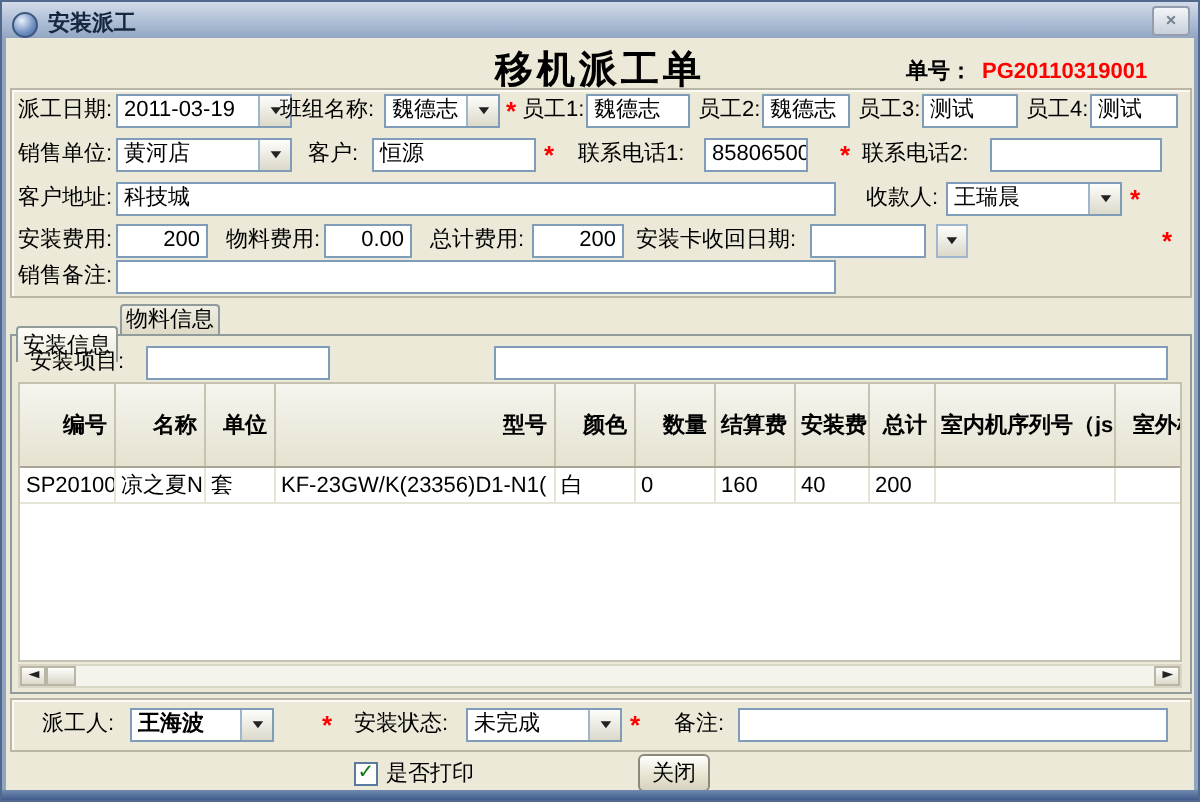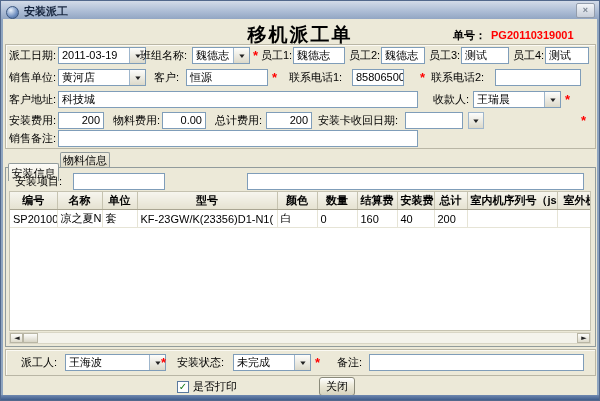--- a/index.html
+++ b/index.html
@@ -50,21 +50,21 @@
     background:linear-gradient(#fdfcf8,#ece9d8);}
   .tab.inactive{left:59px;top:151px;width:50px;height:16px;line-height:15px;z-index:1;
     background:linear-gradient(#f0eee2,#ddd9c6);}
   .tabpanel{position:absolute;left:4px;top:166px;width:591px;height:180px;
     border:1px solid #919b9c;background:#ece9d8;box-sizing:border-box;z-index:2;}
   .tablewrap{position:absolute;left:8px;top:190px;width:582px;height:140px;background:#fff;
     border:1px solid #c5c2b0;overflow:hidden;box-sizing:border-box;z-index:4;}
   table{border-collapse:collapse;table-layout:fixed;width:637px;}
   th{height:17px;background:linear-gradient(#f6f5ee,#e5e2d1);
     border-right:1px solid #c6c3b0;border-bottom:1px solid #a9a592;
-    font-size:11px;font-weight:bold;text-align:center;padding:0 3px;overflow:hidden;white-space:nowrap;}
+    font-size:11px;font-weight:bold;text-align:right;padding:12px 3px;overflow:hidden;white-space:nowrap;}
   td{height:17px;border-right:1px solid #e6e4d6;border-bottom:1px solid #e6e4d6;
     font-size:11px;padding:0 3px;white-space:nowrap;overflow:hidden;color:#000;}
   .hscroll{position:absolute;left:8px;top:331px;width:582px;height:12px;background:#f4f3ec;
     border:1px solid #d9d6c6;box-sizing:border-box;z-index:5;}
   .sbtn{position:absolute;top:0;width:13px;height:10px;background:linear-gradient(#fdfdfb,#dedbcc);
     border:1px solid #b9b6a5;box-sizing:border-box;display:flex;align-items:center;justify-content:center;
     font-size:6px;color:#44597e;line-height:1;}
   .sbtn.l{left:0;} .sbtn.r{right:0;}
   .sthumb{position:absolute;left:13px;top:0;width:15px;height:10px;box-sizing:border-box;
     background:linear-gradient(#fdfdfb,#d8d5c6);border:1px solid #b9b6a5;}
@@ -226,21 +226,21 @@
         <i class="arr">◄</i>
       </span>
     <span class="sthumb"></span>
     <span class="sbtn r">
         <i class="arr">►</i>
       </span>
   </div>
 
   <div class="grp" style="left:4px;top:348px;width:591px;height:27px;"></div>
   <span class="lbl" style="left:20px;top:353px;">派工人:</span>
-  <div class="tb combo" style="left:64px;top:353px;width:101px;">
+  <div class="tb combo" style="left:64px;top:353px;width:72px;font-weight:bold;">
     <span>王海波</span>
     <span class="cbtn">
         <i class="arr">▼</i>
       </span>
   </div>
   <span class="req" style="left:160px;top:353px;">*</span>
   <span class="lbl" style="left:176px;top:353px;">安装状态:</span>
   <div class="tb combo" style="left:232px;top:353px;width:78px;">
     <span>未完成</span>
     <span class="cbtn">

